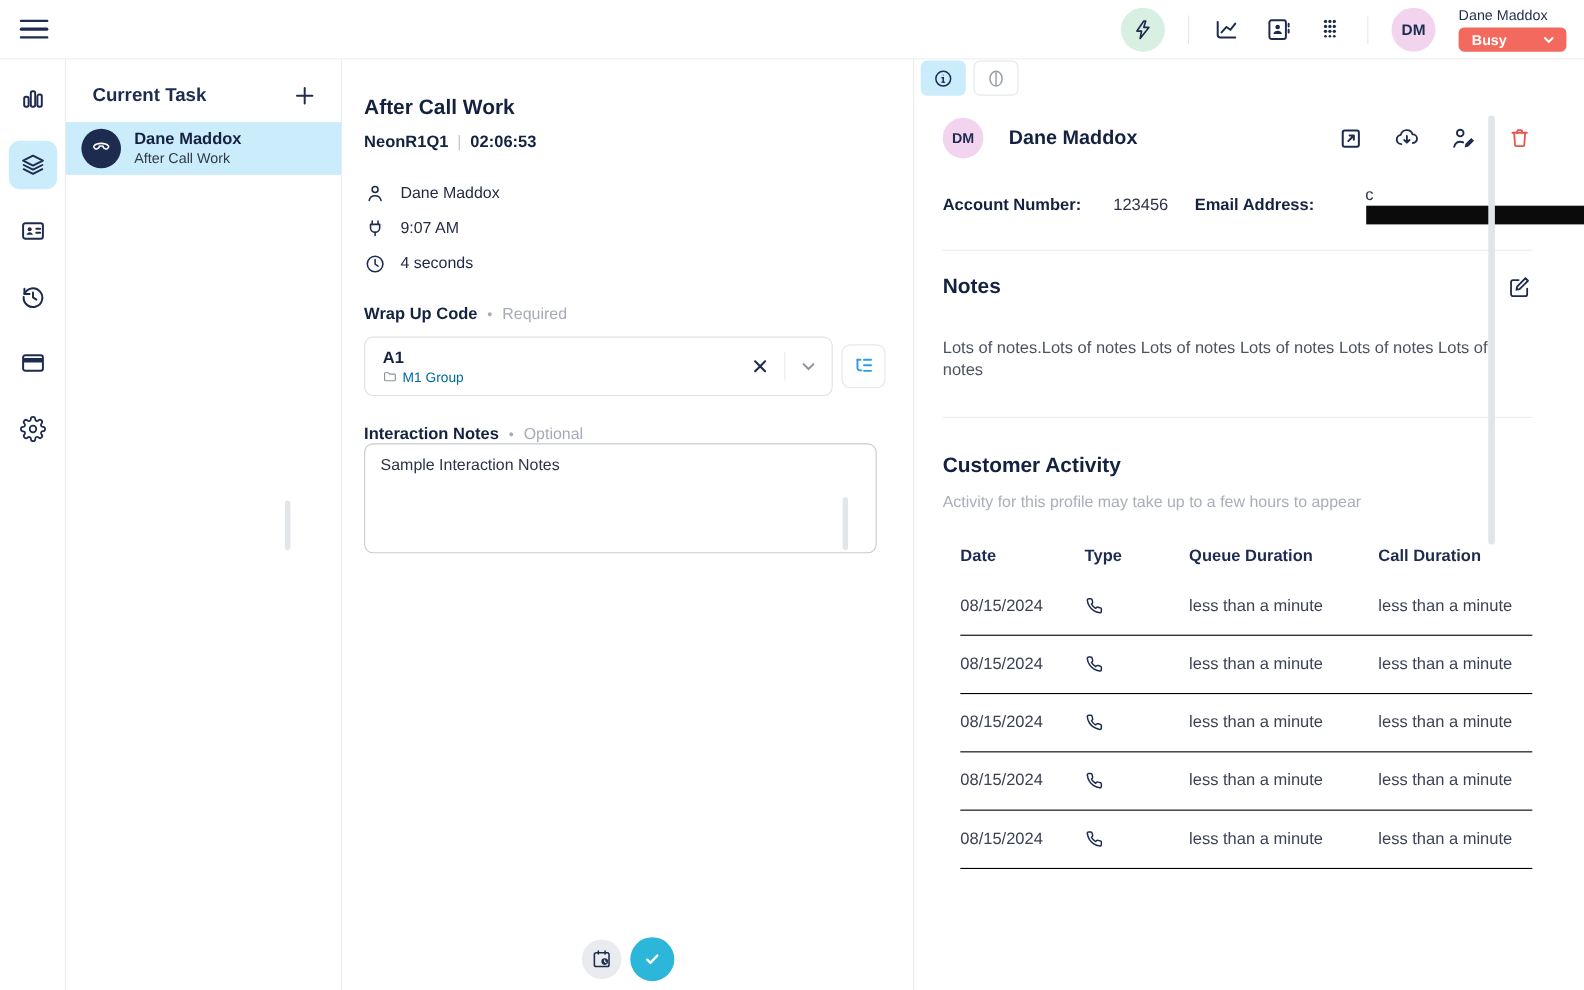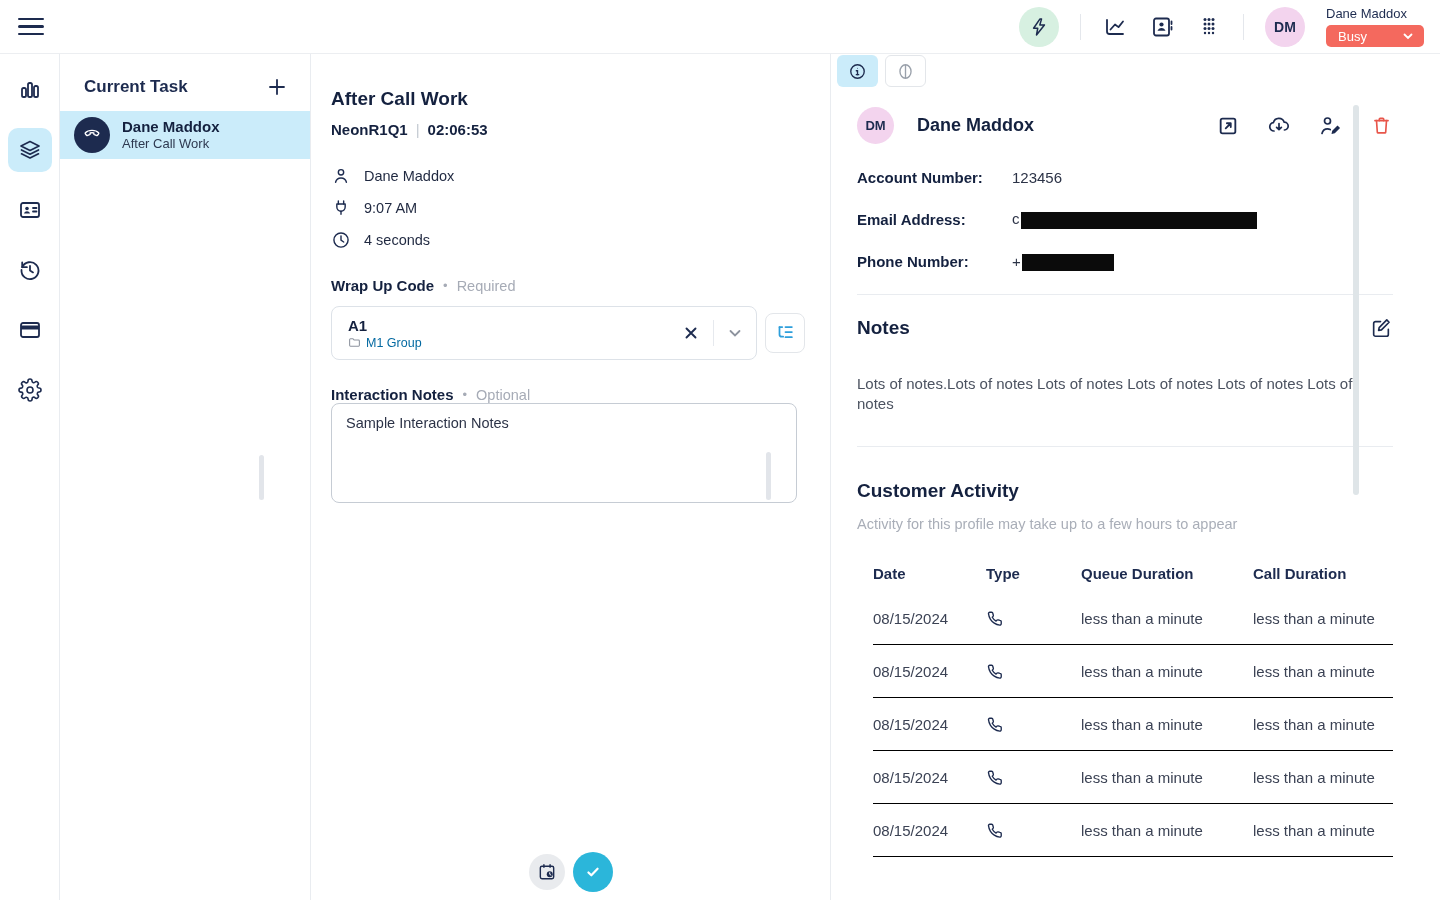--- a/index.html
+++ b/index.html
@@ -13,21 +13,21 @@
   .hamburger span { display:block; height:2.5px; background:#1d2b4f; border-radius:2px; }
   .topbar-right { margin-left:auto; display:flex; align-items:center; gap:21px; }
   .circle-btn { width:40px; height:40px; border-radius:50%; display:flex; align-items:center; justify-content:center; }
   .circle-btn.green { background:#d7f0e1; }
   .vdiv { width:1px; height:26px; background:#e4e7ec; }
   .tb-icon { width:26px; height:26px; display:flex; align-items:center; justify-content:center; color:#1d2b4f; cursor:pointer; }
   .avatar { border-radius:50%; display:flex; align-items:center; justify-content:center; font-weight:bold; color:#1d2b4f; }
   .avatar.pink { width:40px; height:40px; background:#f3d4ee; font-size:14px; }
   .user-block { display:flex; flex-direction:column; align-items:flex-start; gap:4px; }
   .user-name { font-size:13px; color:#1d2b4f; }
-  .busy-btn { width:98px; height:22px; background:#f4695e; border:none; border-radius:5px; color:#fff; font-weight:normal; font-size:13px; display:flex; align-items:center; justify-content:space-between; padding:0 10px 0 12px; cursor:pointer; font-family:inherit;gap:11px; }
+  .busy-btn { width:98px; height:22px; background:#f4695e; border:none; border-radius:5px; color:#fff; font-weight:bold; font-size:13px; display:flex; align-items:center; justify-content:space-between; padding:0 10px 0 12px; cursor:pointer; font-family:inherit;gap:11px; }
 
   
   .body { flex:1; display:flex; position:relative; min-height:0; }
 
   
   .nav-rail { width:60px; flex:0 0 60px; border-right:1px solid #e9ecf0; display:flex; flex-direction:column; align-items:center; padding-top:14px; gap:16px; }
   .rail-item { width:44px; height:44px; border-radius:10px; display:flex; align-items:center; justify-content:center; color:#1d2b4f; cursor:pointer; }
   .rail-item.active { background:#cbecfa; }
 
   
@@ -69,21 +69,21 @@
   .tabs { display:flex; gap:7px; margin-left:-20px; }
   .tab { width:41px; height:32px; border-radius:6px; display:flex; align-items:center; justify-content:center; cursor:pointer; }
   .tab.active { background:#cbecfa; color:#1d2b4f; }
   .tab.inactive { background:#fff; border:1px solid #e3e6ea; color:#9aa1ab; }
   .contact-head { margin-top:20px; display:flex; align-items:center; }
   .avatar.det { width:37px; height:37px; background:#f3d4ee; font-size:13px; }
   .contact-name { font-size:18px; font-weight:bold; color:#14213f; margin-left:23px; }
   .contact-actions { margin-left:auto; display:flex; align-items:center; gap:27px; }
   .act-icon { width:24px; height:24px; display:flex; align-items:center; justify-content:center; color:#1d2b4f; cursor:pointer; }
   .act-icon.red { color:#e8564b; }
-  .fields { margin-top:25px; display:flex; flex-direction:column; gap:24px; }
+  .fields { margin-top:25px; display:flex; flex-direction:row; gap:24px; }
   .field-row { display:flex; align-items:center; font-size:15px; }
   .f-label { width:155px; font-weight:bold; color:#14213f; flex:0 0 155px; }
   .f-value { color:#2c3347; }
   .redact { display:inline-block; height:17px; background:#0b0b0b; vertical-align:middle; margin-left:1px; }
   .redact.email { width:236px; }
   .redact.phone { width:92px; }
   .hdiv { height:1px; background:#e9ecf0; margin-top:23px; }
   .notes-head { margin-top:21px; display:flex; align-items:center; justify-content:space-between; }
   .section-title { font-size:19px; font-weight:bold; color:#14213f; }
   .notes-text { margin-top:34px; font-size:15px; color:#4b5260; line-height:20px; }

